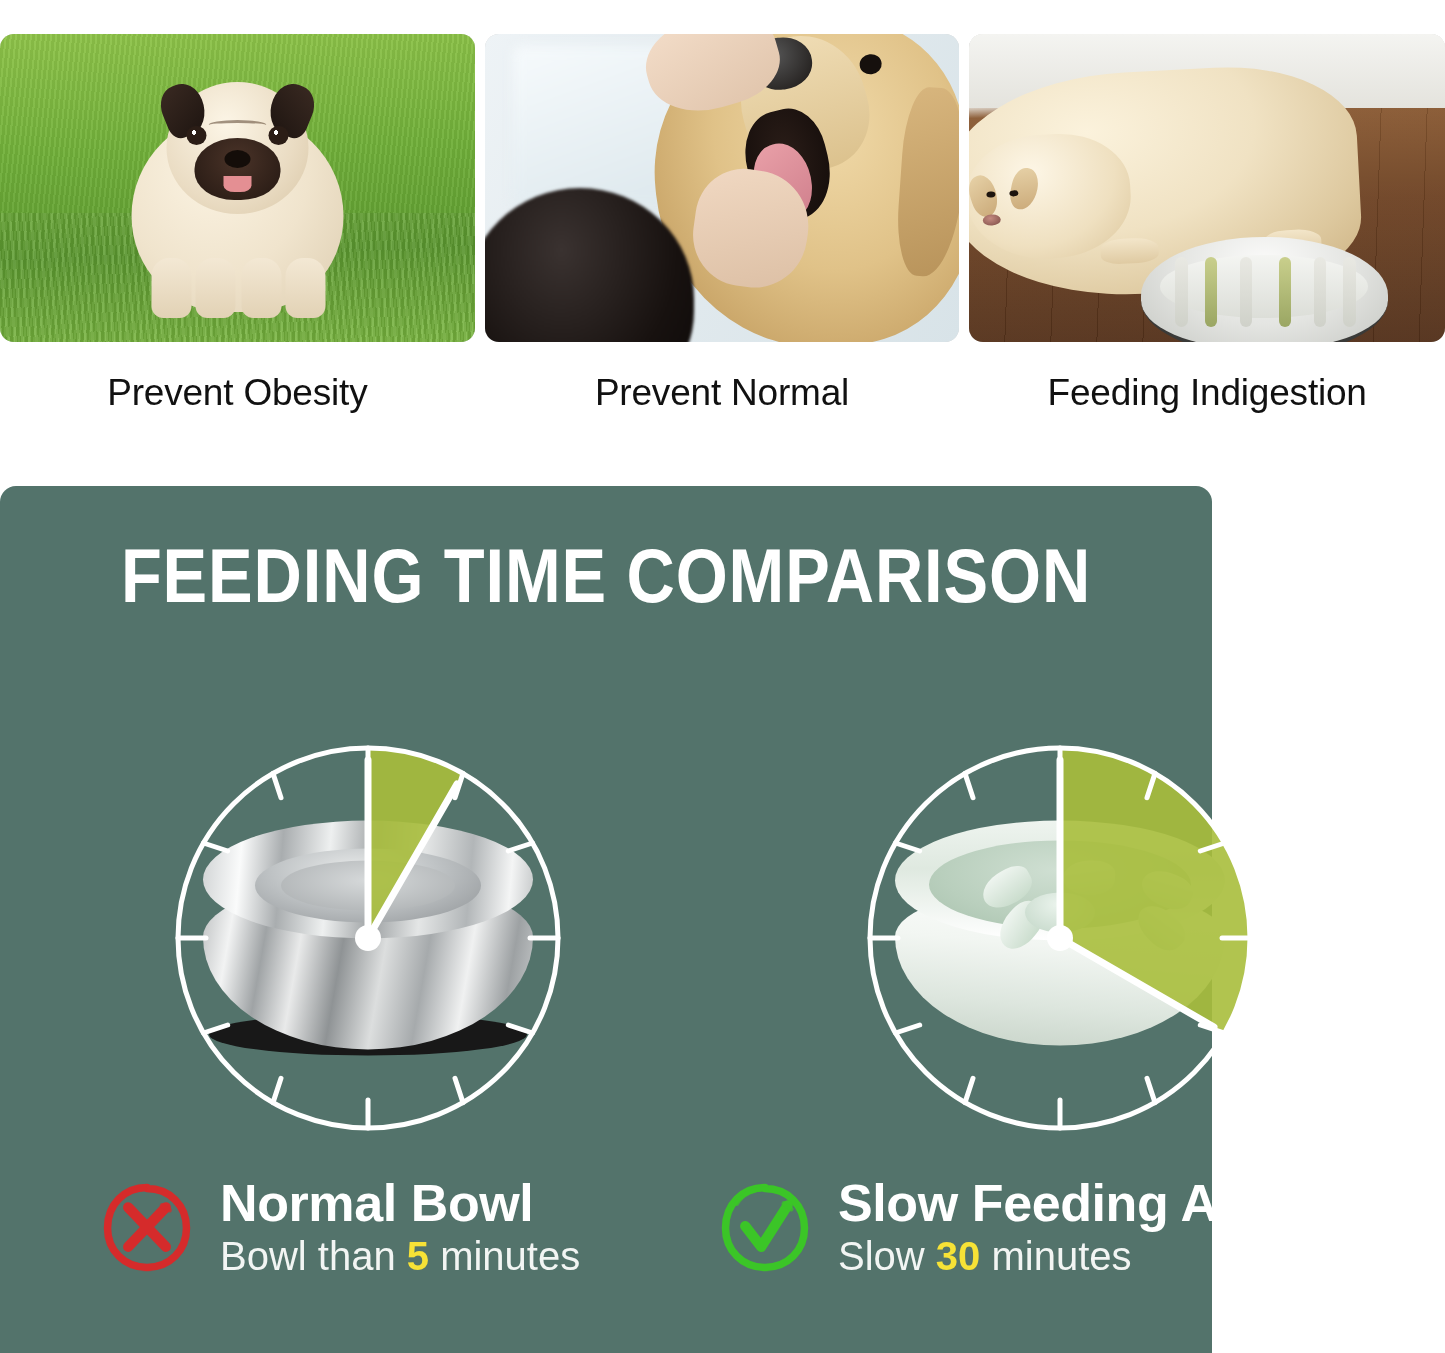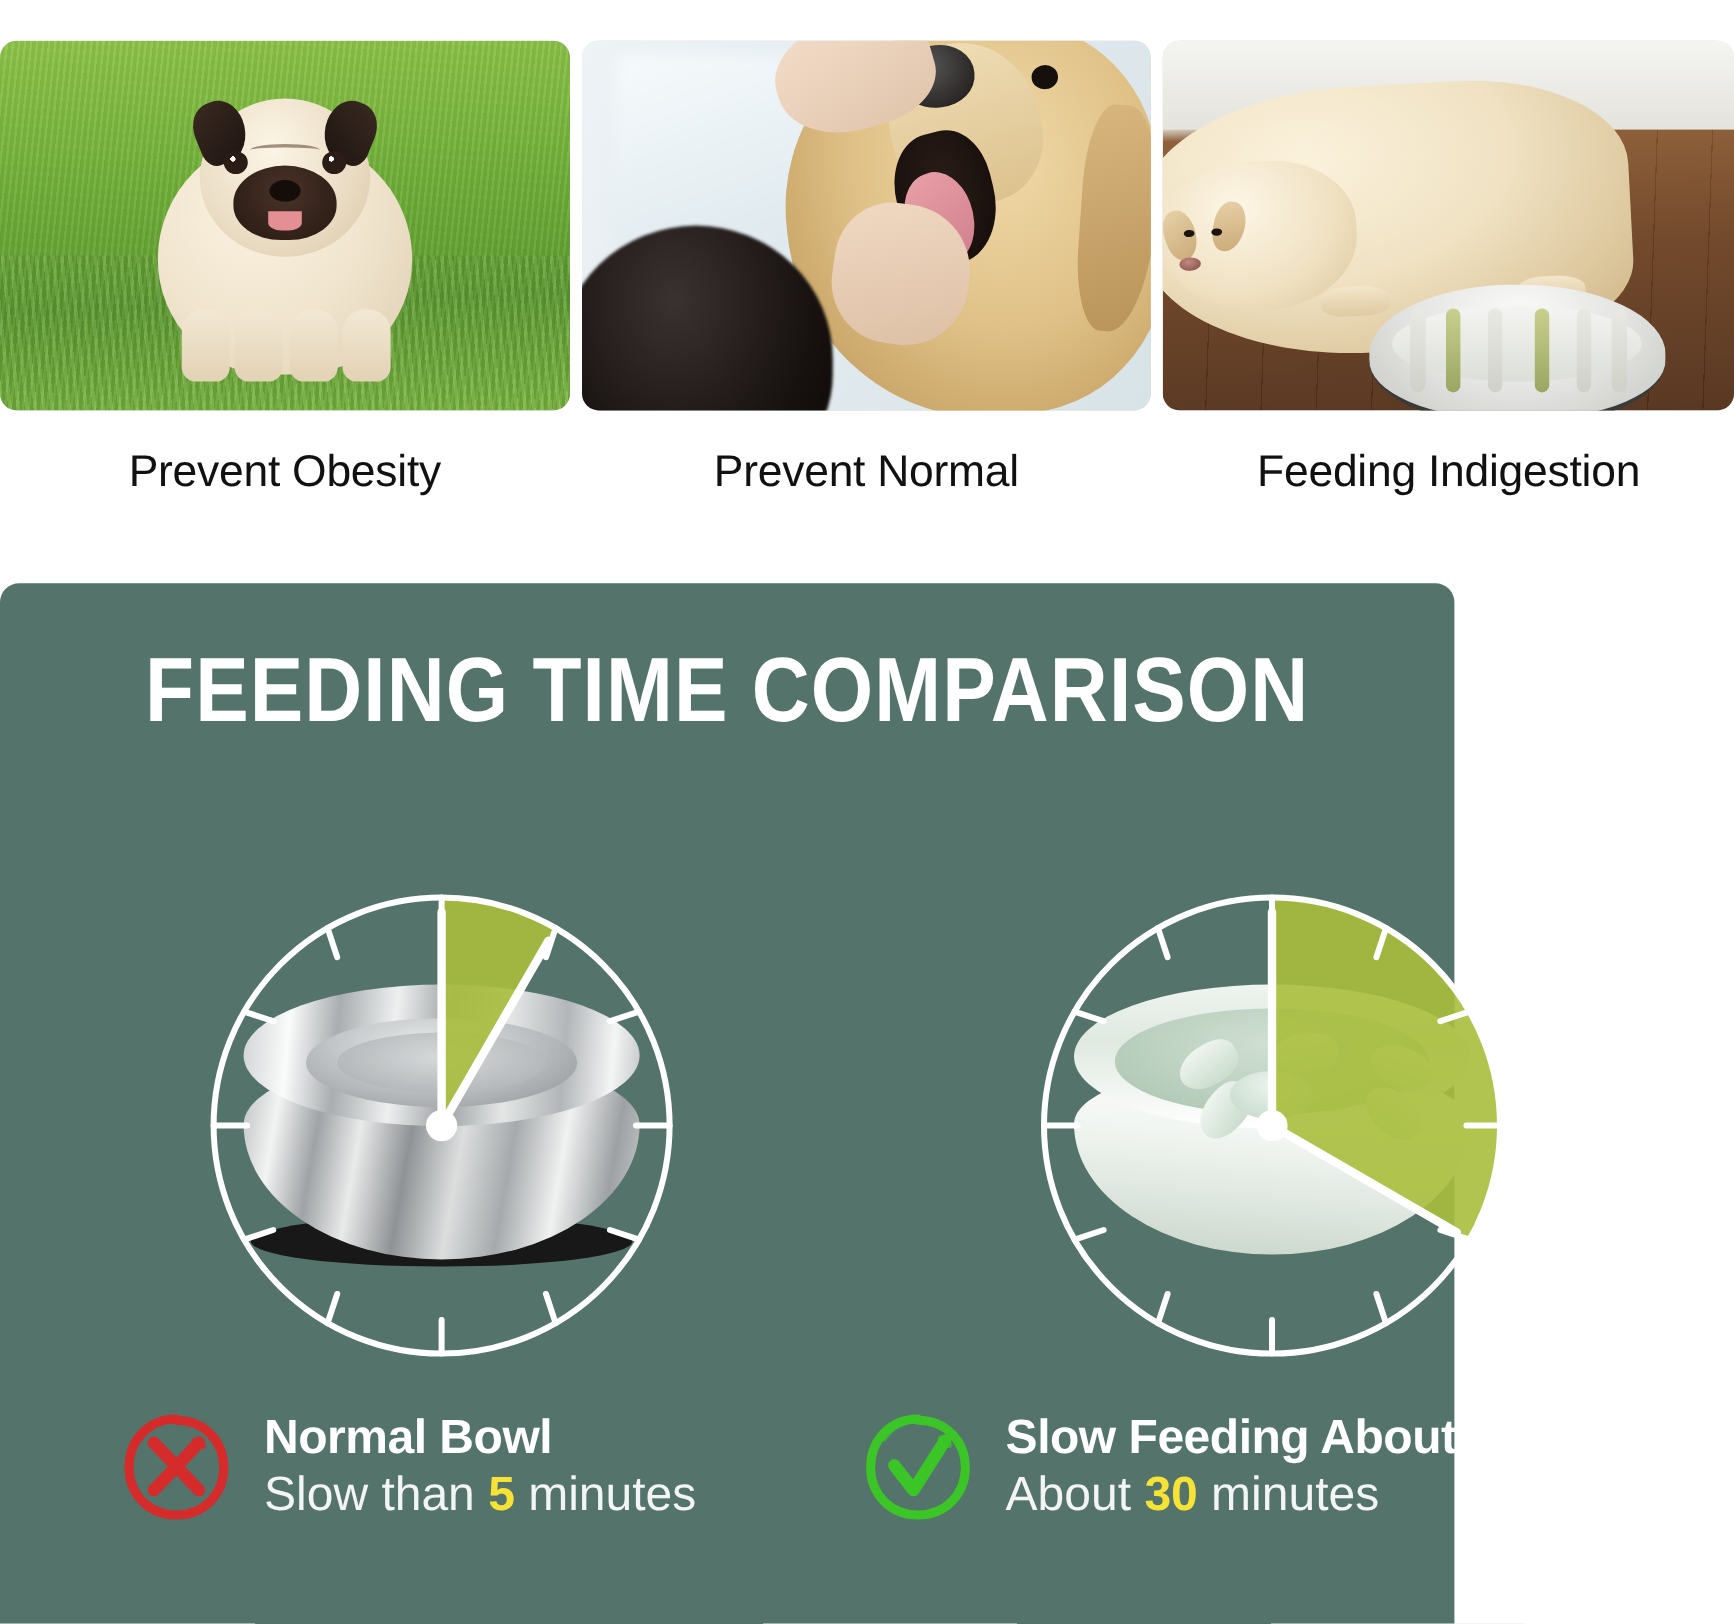--- a/index.html
+++ b/index.html
@@ -281,21 +281,21 @@
   
   .results { position:absolute; left:0; top:690px; width:100%; height:150px; }
   .result { position:absolute; top:0; display:flex; align-items:center; gap:26px; }
   .result.left  { left:100px; }
   .result.right { left:718px; }
 
   .mark { width:94px; height:94px; flex:0 0 auto; }
 
   .res-text { display:flex; flex-direction:column; justify-content:center; }
   .res-title {
-    color:#ffffff; font-size:40px; font-weight:700; line-height:1.06;
+    color:#ffffff; font-size:52px; font-weight:700; line-height:1.06;
     letter-spacing:-0.4px; white-space:nowrap;
   }
   .res-sub {
     color:#f2f5f3; font-size:40px; font-weight:400; line-height:1.18;
     white-space:nowrap; margin-top:2px;
   }
   .hl { color:#f7e236; font-weight:700; }
 </style>
 </head>
 <body>
@@ -469,32 +469,32 @@
       <div class="result left">
         <svg class="mark" viewBox="0 0 100 100">
           <path d="M50 7 C26 7 8 25 8 50 C8 74 26 92 50 92 C74 92 92 74 92 50 C92 26 74 8 50 8" fill="none" stroke="#D52B2B" stroke-width="8" stroke-linecap="round"></path>
           <path d="M14 30 C18 16 32 9 48 8" fill="none" stroke="#D52B2B" stroke-width="5" stroke-linecap="round" opacity=".75"></path>
           <path d="M30 28 L70 70" fill="none" stroke="#D52B2B" stroke-width="11" stroke-linecap="round"></path>
           <path d="M70 28 L30 70" fill="none" stroke="#D52B2B" stroke-width="11" stroke-linecap="round"></path>
           <path d="M66 26 L74 31" fill="none" stroke="#D52B2B" stroke-width="5" stroke-linecap="round" opacity=".7"></path>
         </svg>
         <div class="res-text">
           <div class="res-title">Normal Bowl</div>
-          <div class="res-sub"><span>Slow than </span><span class="hl">5</span><span> minutes</span></div>
+          <div class="res-sub"><span>Bowl than </span><span class="hl">5</span><span> minutes</span></div>
         </div>
       </div>
 
       <div class="result right">
         <svg class="mark" viewBox="0 0 100 100">
           <path d="M50 7 C26 7 8 25 8 50 C8 74 26 92 50 92 C74 92 92 74 92 50 C92 26 74 8 50 8" fill="none" stroke="#3BC527" stroke-width="8" stroke-linecap="round"></path>
           <path d="M20 24 C26 14 38 8 52 8" fill="none" stroke="#3BC527" stroke-width="5" stroke-linecap="round" opacity=".75"></path>
           <path d="M29 48 L46 70 L74 26" fill="none" stroke="#3BC527" stroke-width="11" stroke-linecap="round" stroke-linejoin="round"></path>
           <path d="M70 24 L78 30" fill="none" stroke="#3BC527" stroke-width="5" stroke-linecap="round" opacity=".7"></path>
         </svg>
         <div class="res-text">
           <div class="res-title">Slow Feeding About</div>
-          <div class="res-sub"><span>About </span><span class="hl">30</span><span> minutes</span></div>
+          <div class="res-sub"><span>Slow </span><span class="hl">30</span><span> minutes</span></div>
         </div>
       </div>
 
     </div>
   </div>
 </div>
 
 </body></html>

